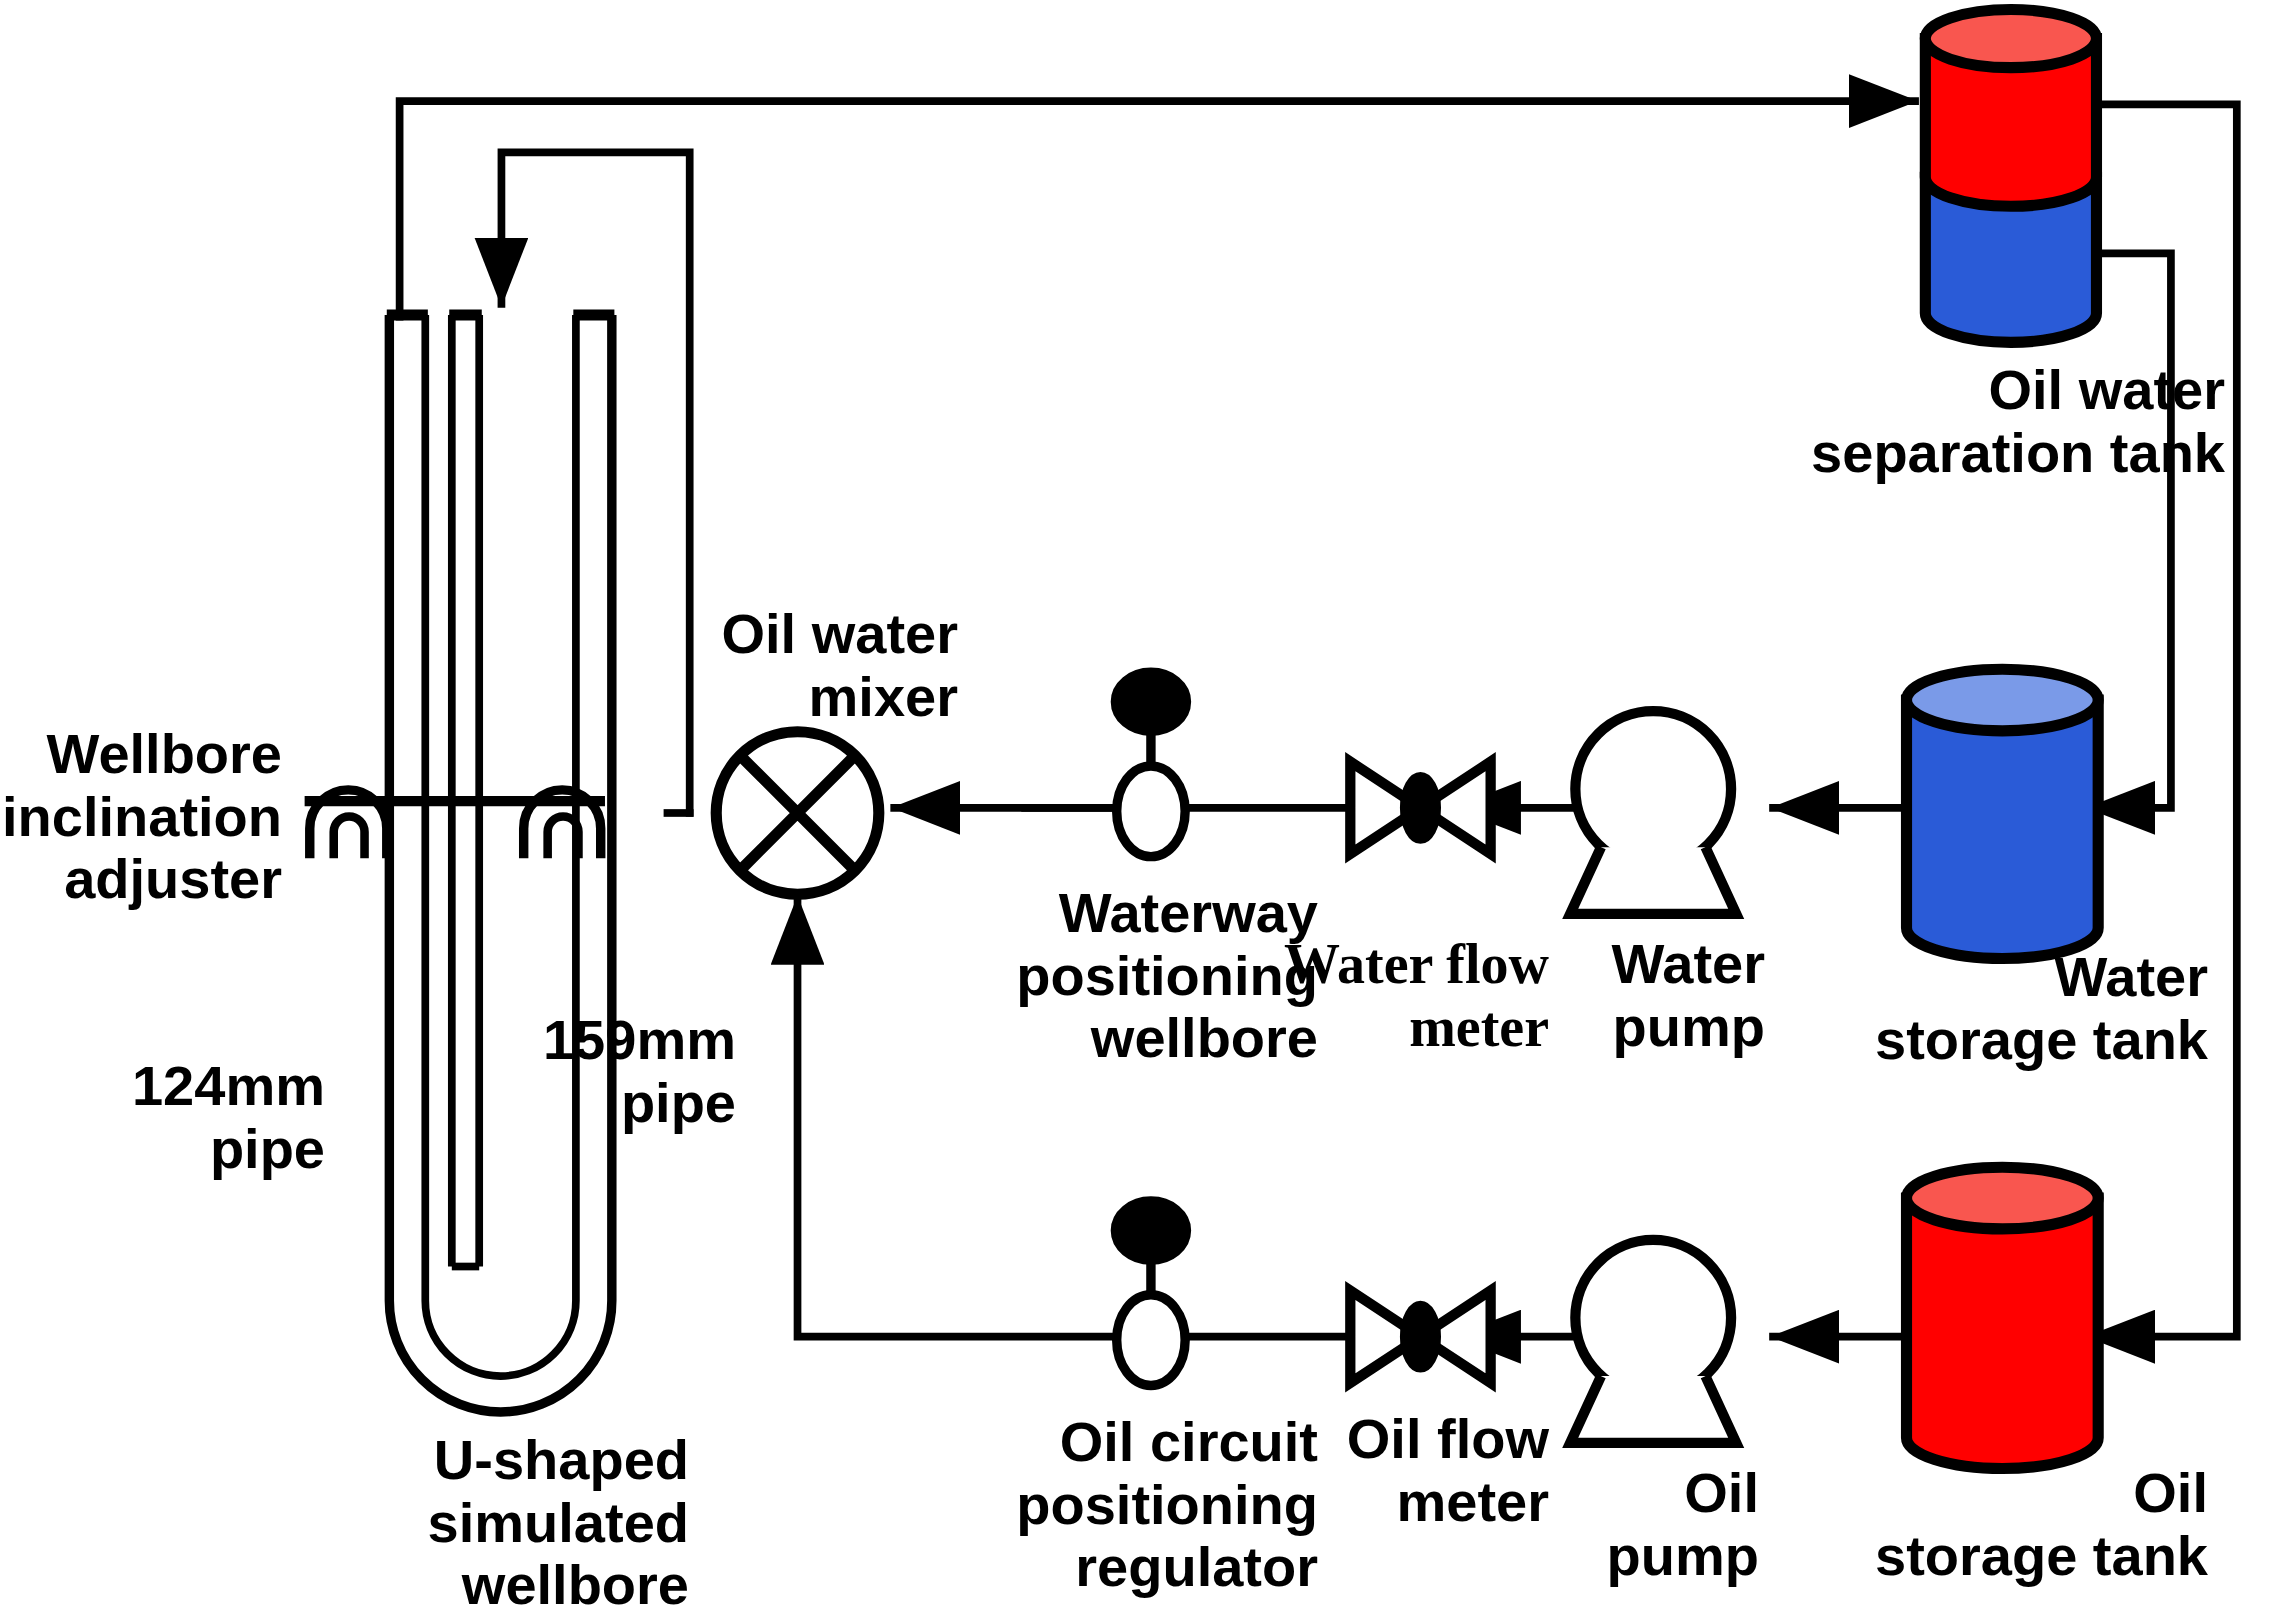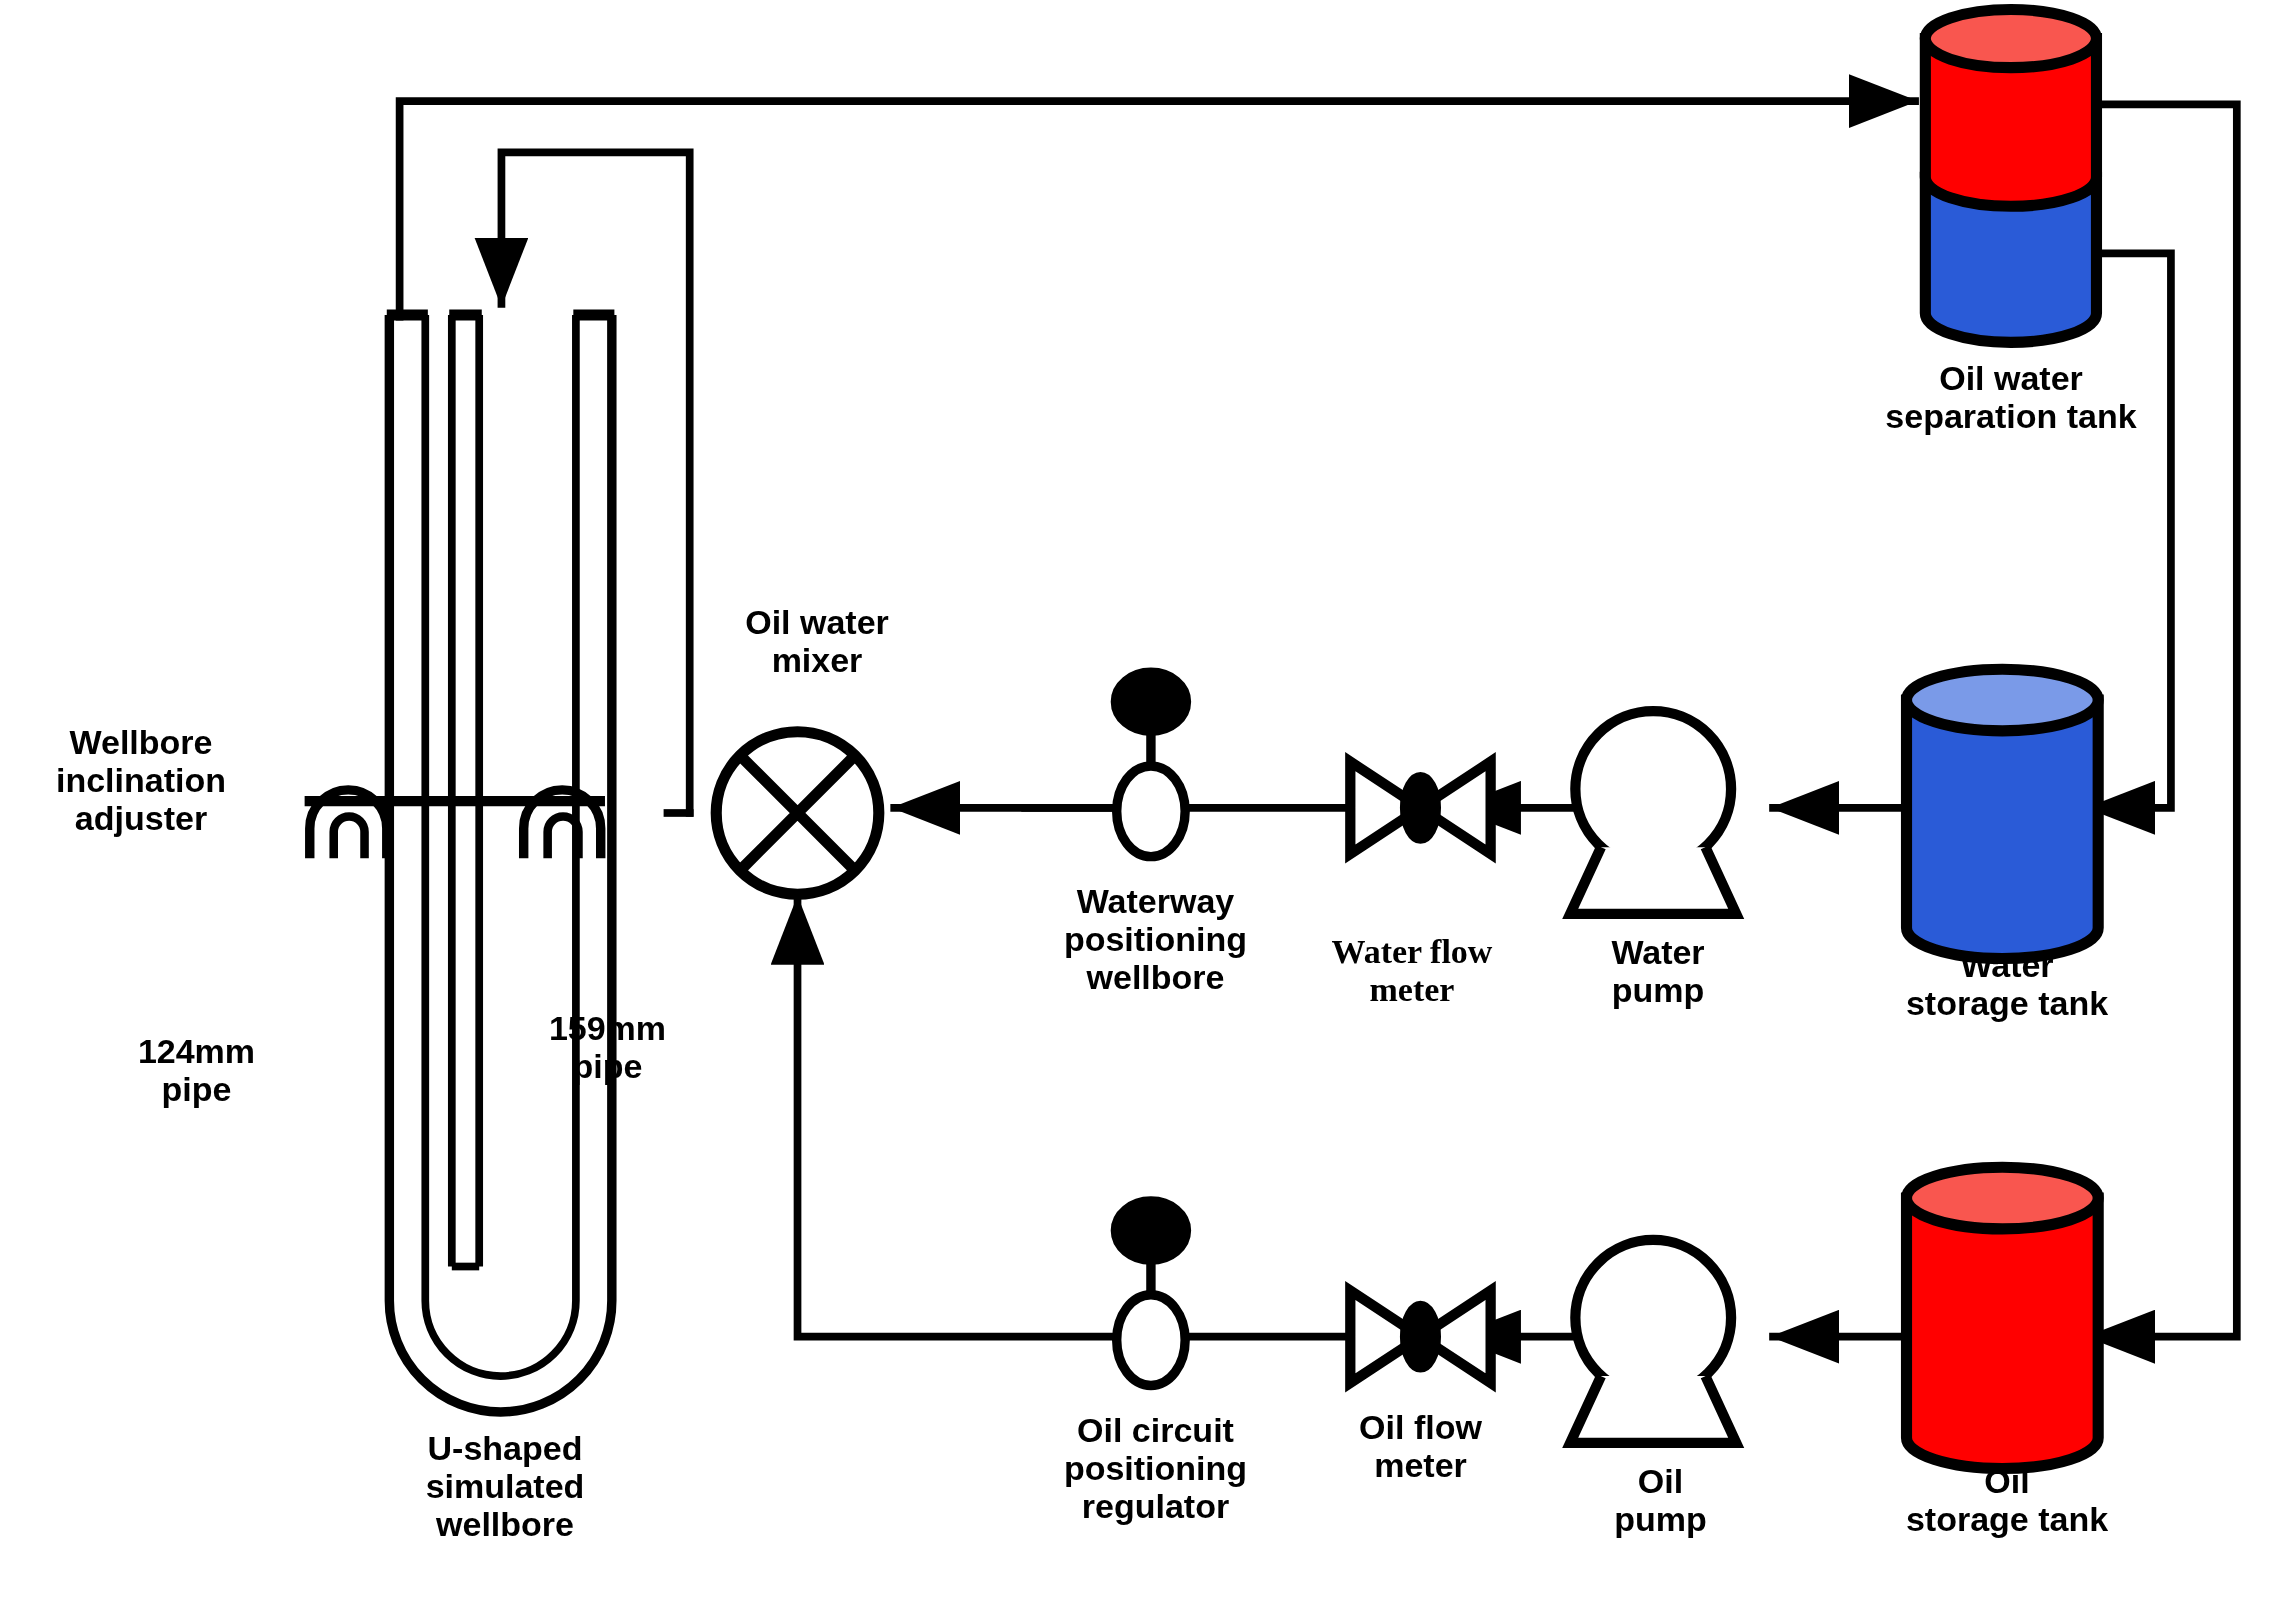--- a/index.html
+++ b/index.html
@@ -1,21 +1,21 @@
 <!DOCTYPE html>
 <html style="font-size:13.7px"><head>
 <meta charset="utf-8">
 <style>
   html,body{margin:0;padding:0;background:#ffffff;}
   body{font-family:"Liberation Sans",sans-serif;}
   #stage{position:relative;width:2295px;height:1614px;background:#fff;overflow:hidden;}
   #stage svg{position:absolute;left:0;top:0;width:2295px;height:1614px;}
   .lbl{position:absolute;color:#000;font-weight:bold;text-align:center;line-height:1.12;
        font-family:"Liberation Sans",sans-serif;white-space:pre-line;}
-  .f54{font-size:34px;}
+  .f54{font-size:56px;text-align:right;}
 </style>
 </head>
 <body>
 
 <div id="stage">
 
 <svg viewBox="0 0 2682 1886" xmlns="http://www.w3.org/2000/svg">
   <defs>
     <marker id="ah" markerWidth="9" markerHeight="7" refX="8.6" refY="3.5" orient="auto" markerUnits="strokeWidth">
       <path d="M0,0 L9,3.5 L0,7 Z" fill="#000"></path>
@@ -161,21 +161,21 @@
     <path d="M2228,1400 L2228,1680 A112,36 0 0 0 2452,1680 L2452,1400 Z" fill="#ff0000" stroke="#000" stroke-width="13"></path>
     <ellipse cx="2340" cy="1400" rx="112" ry="36" fill="#f9564f" stroke="#000" stroke-width="13"></ellipse>
   </g>
 
 </svg>
 
 <div class="lbl f54" style="left:0px;top:723px;width:282px;">Wellbore
 inclination
 adjuster</div>
 
-<div class="lbl f54" style="left:68px;top:1032px;width:257px;">124mm
+<div class="lbl f54" style="left:68px;top:1055px;width:257px;">124mm
 pipe</div>
 
 <div class="lbl f54" style="left:479px;top:997px;width:257px;margin-top:12px;">159mm
 pipe</div>
 
 <div class="lbl f54" style="left:321px;top:1545px;width:368px;transform:translateY(-116px);">U-shaped
 simulated
 wellbore</div>
 
 <div class="lbl f54" style="left:676px;top:603px;width:282px;">Oil water

